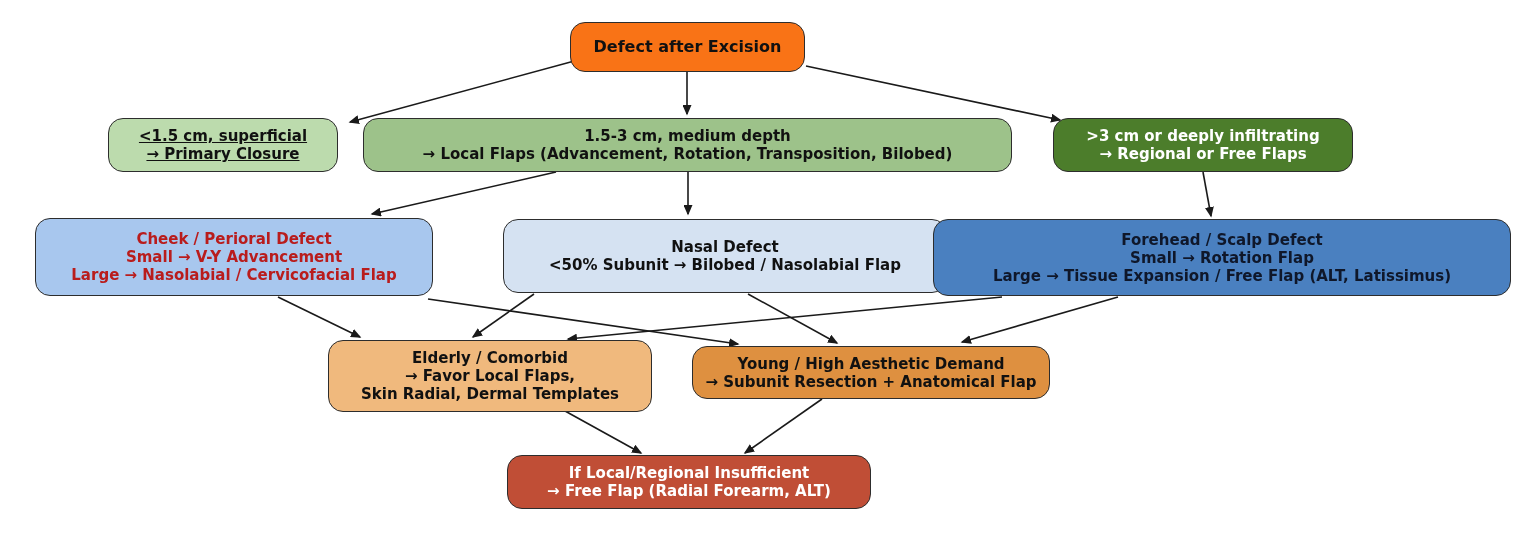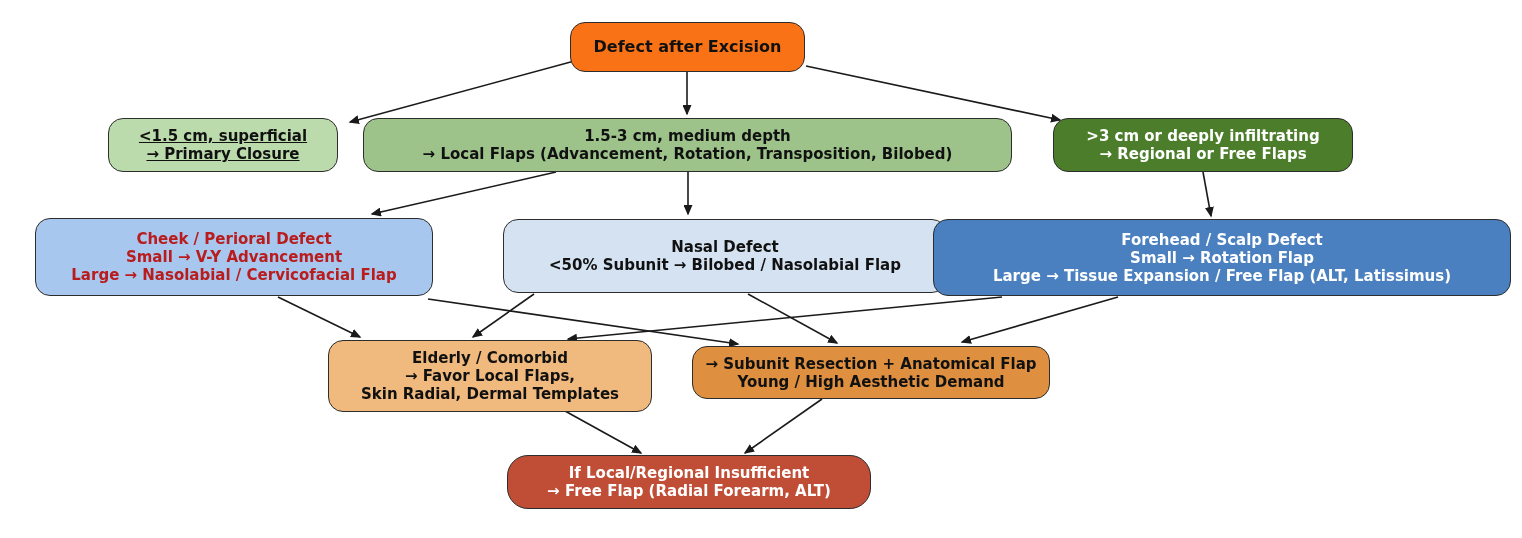--- a/index.html
+++ b/index.html
@@ -90,35 +90,35 @@
     <span class="ln">Cheek / Perioral Defect</span>
     <span class="ln">Small → V-Y Advancement</span>
     <span class="ln">Large → Nasolabial / Cervicofacial Flap</span>
   </div>
 
   <div class="node" style="left: 468px; top: 219px; width: 444px; height: 74px; background: rgb(213, 226, 242); color: rgb(17, 17, 17); margin-left: 35px;">
     <span class="ln">Nasal Defect</span>
     <span class="ln">&lt;50% Subunit → Bilobed / Nasolabial Flap</span>
   </div>
 
-  <div class="node" style="left: 933px; top: 219px; width: 578px; height: 77px; background: rgb(74, 128, 192); color: #ffffff;">
+  <div class="node" style="left: 933px; top: 219px; width: 578px; height: 77px; background: rgb(74, 128, 192); color: #0f172a;">
     <span class="ln">Forehead / Scalp Defect</span>
     <span class="ln">Small → Rotation Flap</span>
     <span class="ln">Large → Tissue Expansion / Free Flap (ALT, Latissimus)</span>
   </div>
 
   <div class="node" style="left: 328px; top: 340px; width: 324px; height: 72px; background: rgb(240, 185, 125); color: rgb(17, 17, 17);">
     <span class="ln">Elderly / Comorbid</span>
     <span class="ln">→ Favor Local Flaps,</span>
     <span class="ln">Skin Radial, Dermal Templates</span>
   </div>
 
   <div class="node" style="left: 692px; top: 346px; width: 358px; height: 53px; background: rgb(222, 144, 64); color: rgb(17, 17, 17);">
+    <span class="ln">Young / High Aesthetic Demand</span>
     <span class="ln">→ Subunit Resection + Anatomical Flap</span>
-    <span class="ln">Young / High Aesthetic Demand</span>
   </div>
 
-  <div class="node" style="left: 507px; top: 455px; width: 364px; height: 54px; background: rgb(192, 78, 54); color: rgb(255, 255, 255); border-radius: 21px;">
+  <div class="node" style="left: 507px; top: 455px; width: 364px; height: 54px; background: rgb(192, 78, 54); color: rgb(255, 255, 255);">
     <span class="ln">If Local/Regional Insufficient</span>
     <span class="ln">→ Free Flap (Radial Forearm, ALT)</span>
   </div>
 
 </div>
 
 </body></html>

